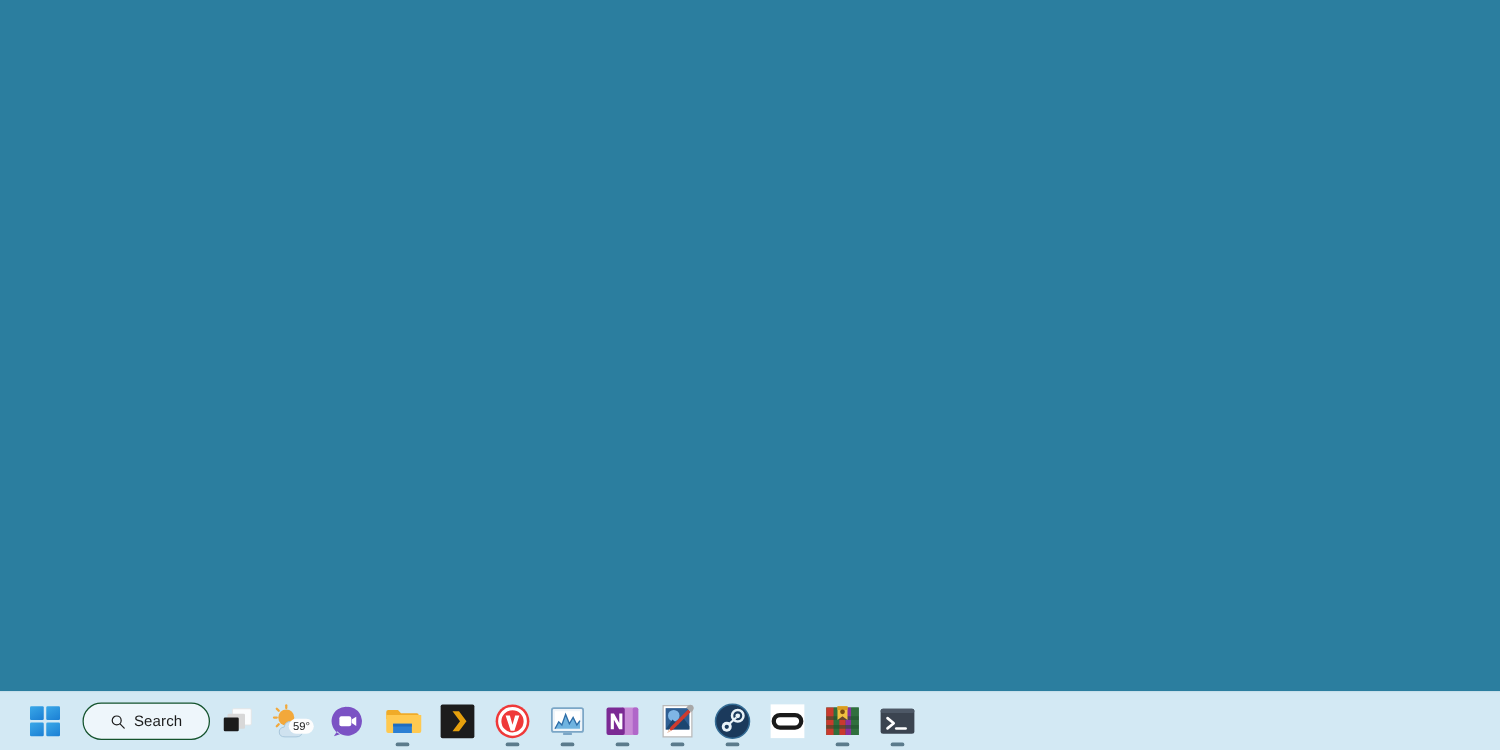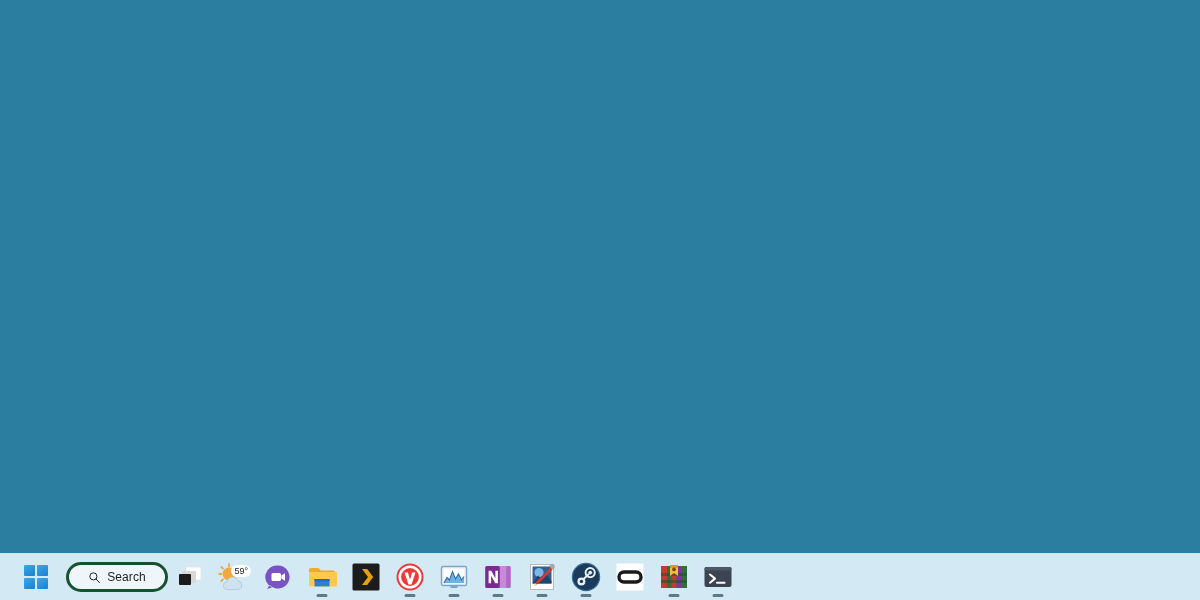--- a/index.html
+++ b/index.html
@@ -62,37 +62,37 @@
     display: block;
     border-radius: 1px;
     background: linear-gradient(150deg, #3aa8e8 0%, #1b7fd4 100%);
   }
   
   #search-pill {
     width: 102px; height: 30px;
     margin-left: 8px;
     border-radius: 16px;
     background: #eef6fb;
-    border: 3px solid #14532d;
+    border: 1px solid #14532d;
     display: flex;
     align-items: center;
     justify-content: center;
     gap: 6px;
     cursor: text;
   }
   #search-pill .lbl {
     font-size: 12px;
     color: #1c1c1c;
     letter-spacing: .1px;
   }
   .mag { width: 13px; height: 13px; }
   
   .temp-bubble {
     position: absolute;
-    top: 5px; right: 1px;
+    top: 15px; right: 1px;
     background: #fdfdfd;
     border-radius: 9px;
     padding: 0 3px;
     font-size: 9px;
     line-height: 12px;
     color: #1d1d1d;
     font-family: "Liberation Sans", sans-serif;
   }
   .wx-wrap { position: relative; width: 36px; height: 34px; }
 </style>

